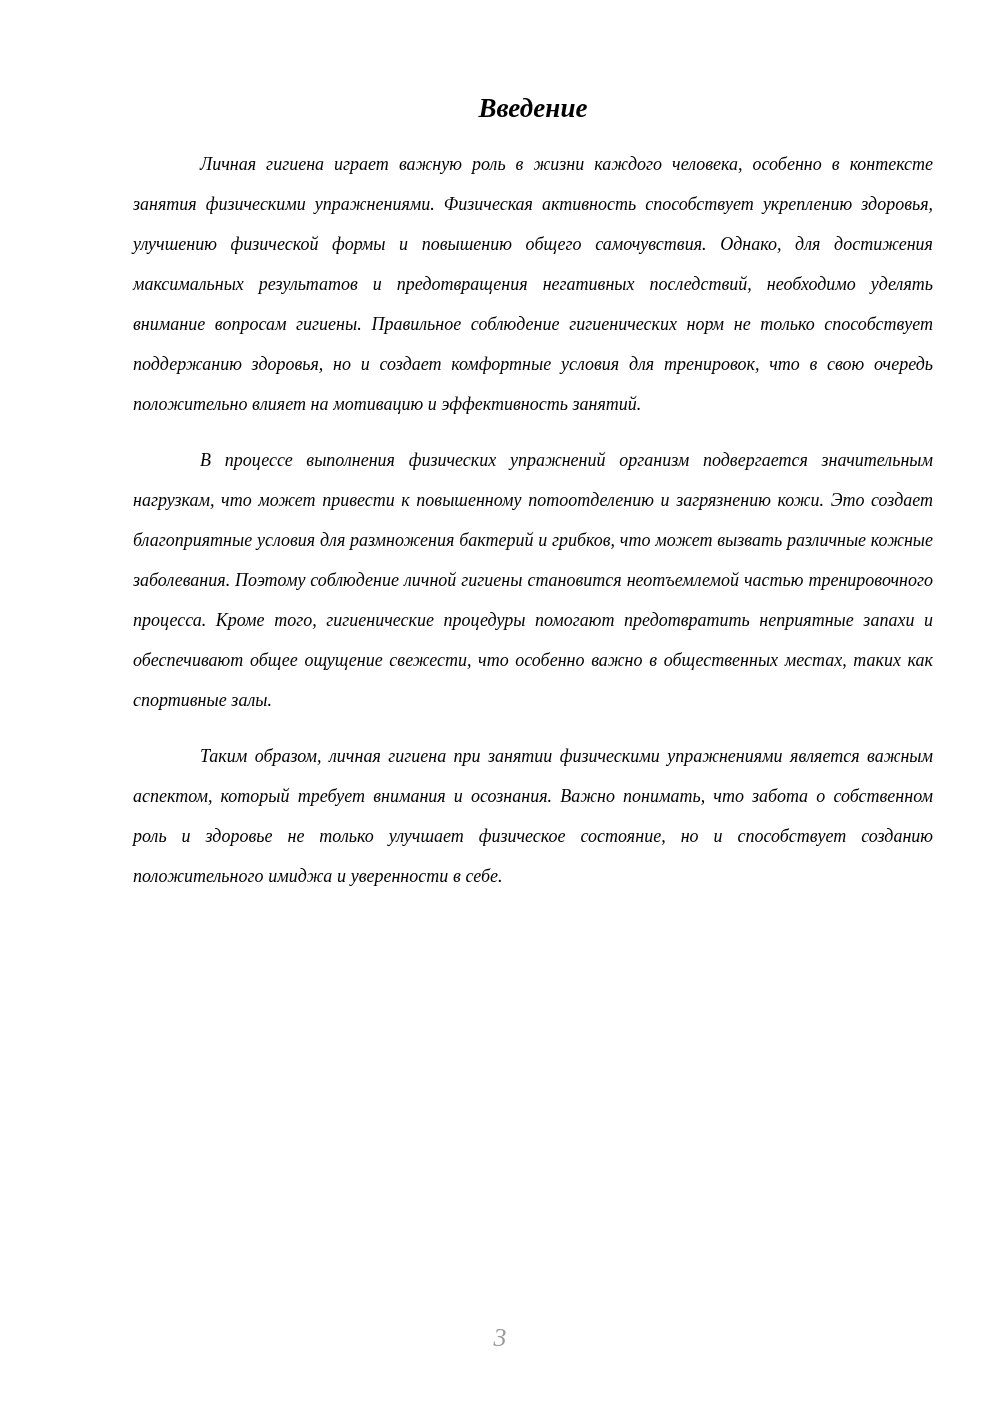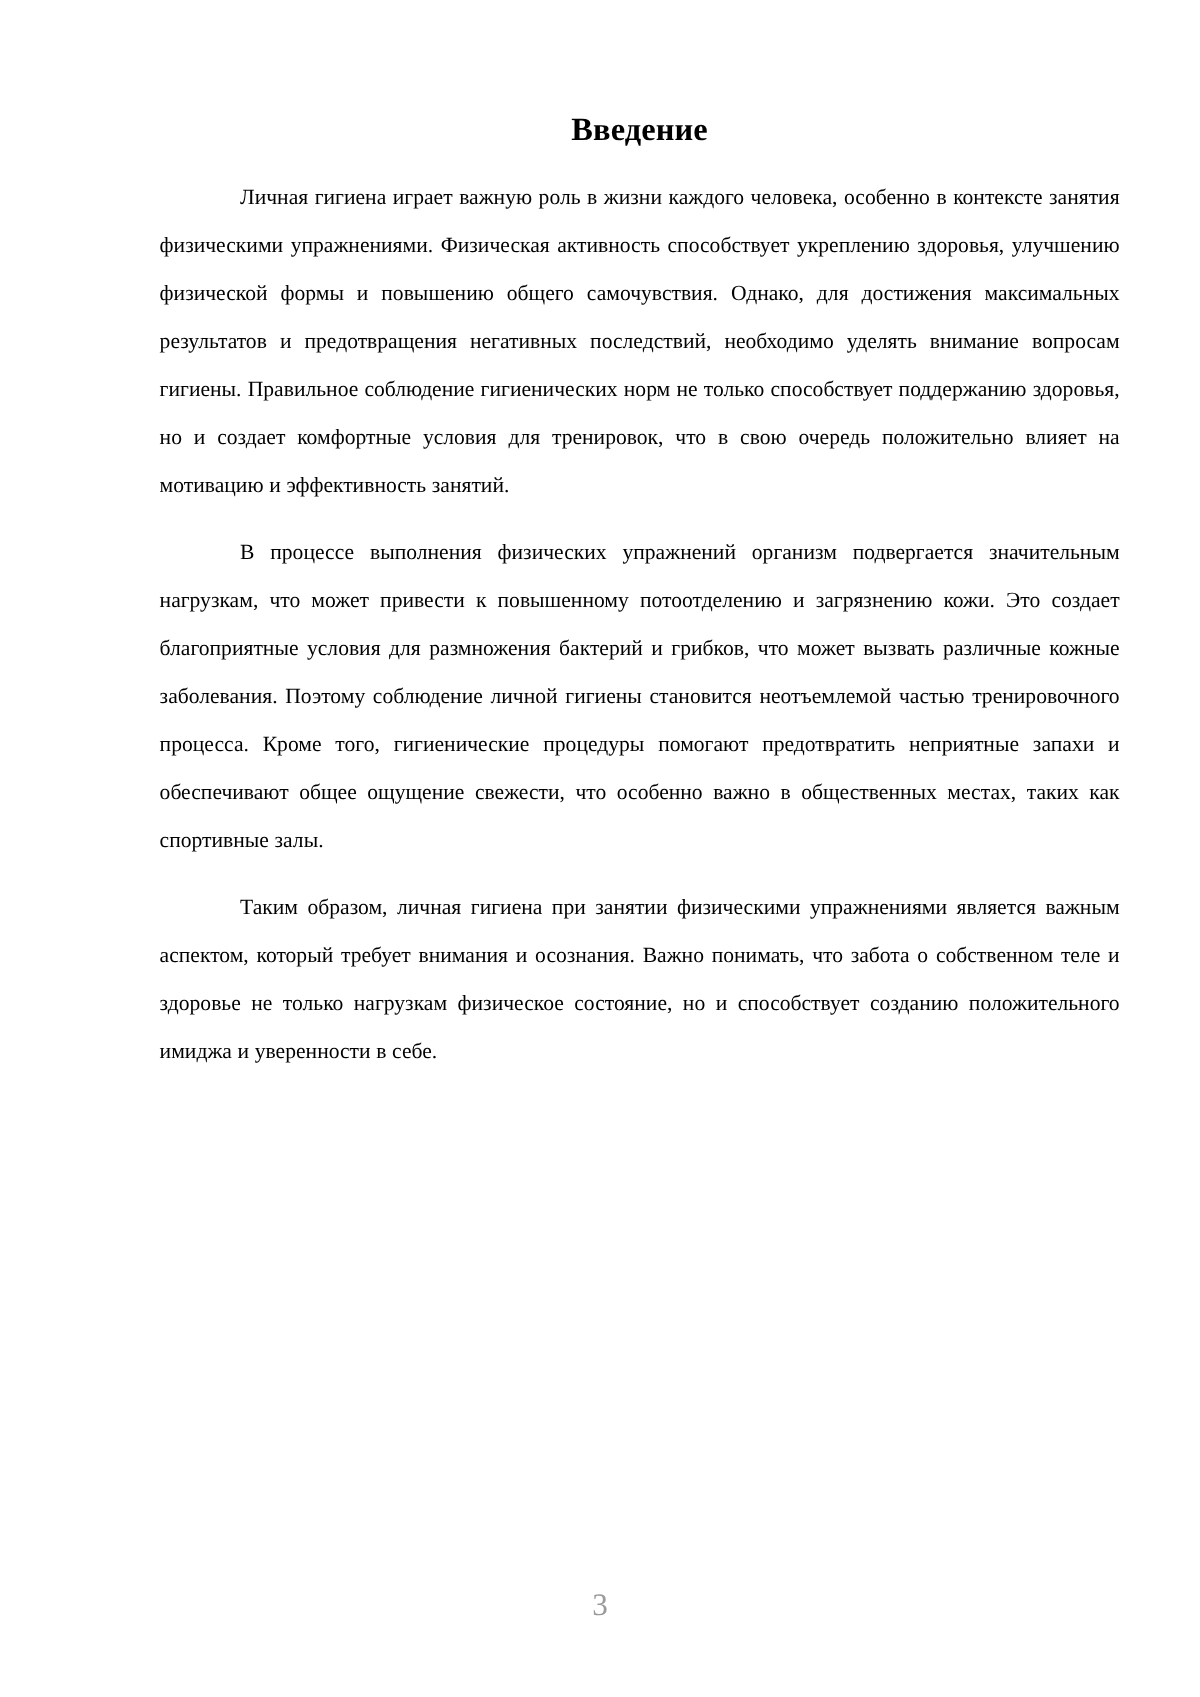--- a/index.html
+++ b/index.html
@@ -18,20 +18,21 @@
     -webkit-font-smoothing: antialiased;
   }
 
   .page {
     position: absolute;
     top: 0;
     left: 0;
     width: 1000px;
     height: 1168px;
     box-sizing: border-box;
+    font-style: italic;
   }
 
   .content {
     position: absolute;
     left: 133px;
     top: 88px;
     width: 800px;
   }
 
   .doc-title {
@@ -75,19 +76,19 @@
 <div class="page">
 
   <div class="content">
 
     <h1 class="doc-title">Введение</h1>
 
     <p class="para">Личная гигиена играет важную роль в жизни каждого человека, особенно в контексте занятия физическими упражнениями. Физическая активность способствует укреплению здоровья, улучшению физической формы и повышению общего самочувствия. Однако, для достижения максимальных результатов и предотвращения негативных последствий, необходимо уделять внимание вопросам гигиены. Правильное соблюдение гигиенических норм не только способствует поддержанию здоровья, но и создает комфортные условия для тренировок, что в свою очередь положительно влияет на мотивацию и эффективность занятий.</p>
 
     <p class="para">В процессе выполнения физических упражнений организм подвергается значительным нагрузкам, что может привести к повышенному потоотделению и загрязнению кожи. Это создает благоприятные условия для размножения бактерий и грибков, что может вызвать различные кожные заболевания. Поэтому соблюдение личной гигиены становится неотъемлемой частью тренировочного процесса. Кроме того, гигиенические процедуры помогают предотвратить неприятные запахи и обеспечивают общее ощущение свежести, что особенно важно в общественных местах, таких как спортивные залы.</p>
 
-    <p class="para">Таким образом, личная гигиена при занятии физическими упражнениями является важным аспектом, который требует внимания и осознания. Важно понимать, что забота о собственном теле и здоровье не только нагрузкам физическое состояние, но и способствует созданию положительного имиджа и уверенности в себе.</p>
+    <p class="para">Таким образом, личная гигиена при занятии физическими упражнениями является важным аспектом, который требует внимания и осознания. Важно понимать, что забота о собственном роль и здоровье не только улучшает физическое состояние, но и способствует созданию положительного имиджа и уверенности в себе.</p>
 
   </div>
 
   <div class="page-number">3</div>
 
 </div>
 
 </body></html>

